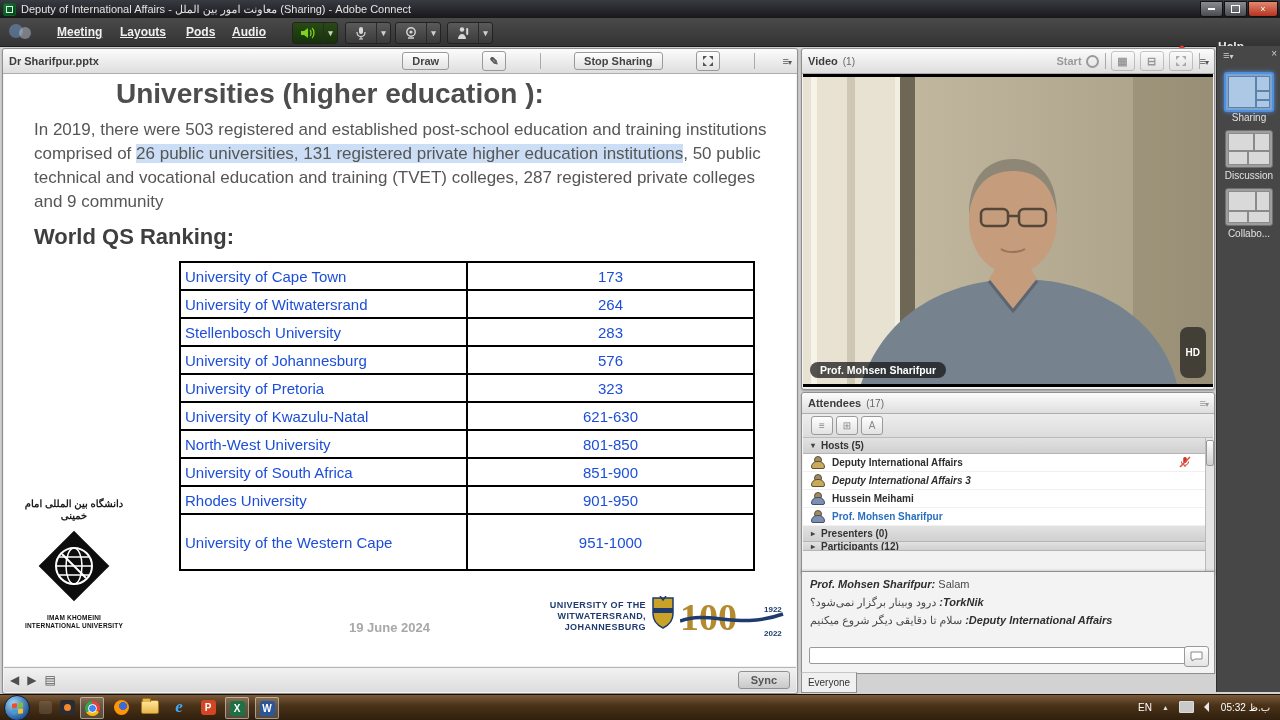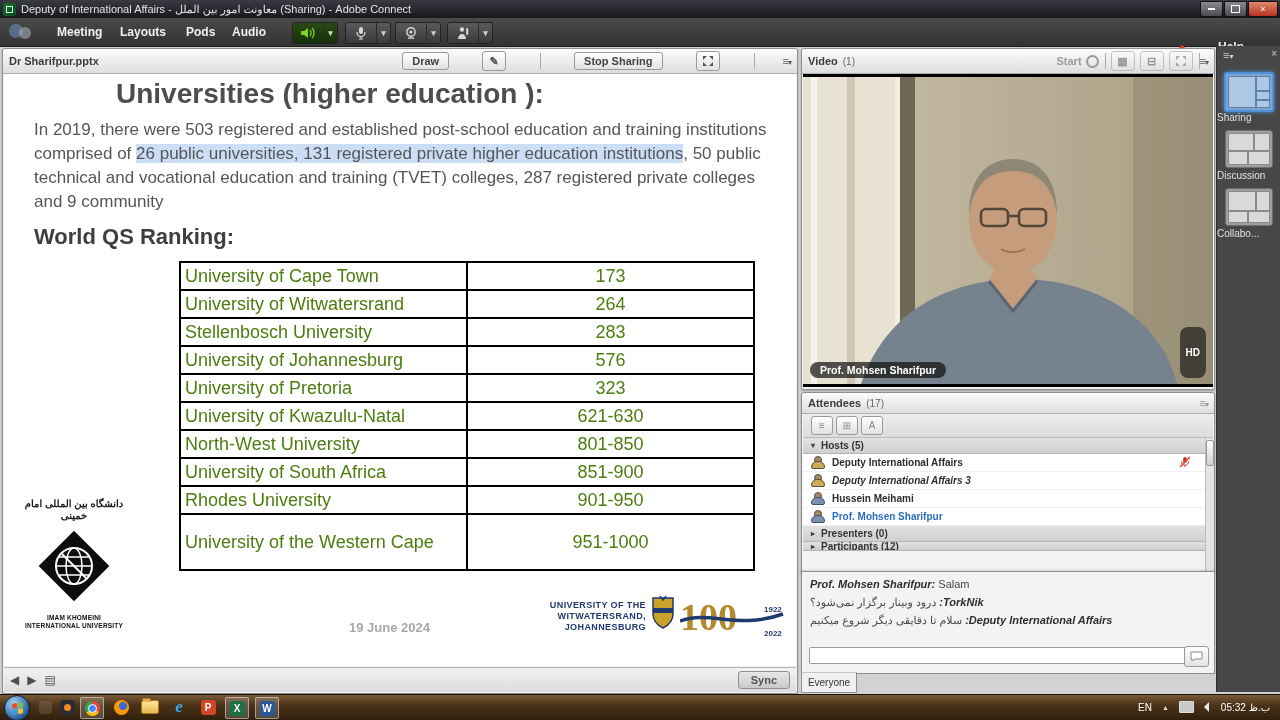--- a/index.html
+++ b/index.html
@@ -24,21 +24,21 @@
     color:#fff;font-size:9px;line-height:1;}
   .wbtn.cls{background:linear-gradient(#e4896d,#b43222);width:28px;}
   .g-min{width:7px;height:2px;background:#fff;display:inline-block;}
   .g-max{width:7px;height:6px;border:1px solid #fff;display:inline-block;}
 
   
   .menubar{left:0;top:18px;width:1280px;height:28px;background:linear-gradient(#4a4a4a,#333);
     border-bottom:1px solid #1d1d1d;color:#f0f0f0;font-size:12px;font-weight:bold;}
   .ac-logo{left:7px;top:4px;width:30px;height:19px;opacity:.8;}
   .ac-logo i{position:absolute;border-radius:50%;display:block;}
-  .menu-item{top:0;height:28px;line-height:28px;padding:0 10px;cursor:default;}
+  .menu-item{top:0;height:28px;line-height:28px;padding:0 10px;cursor:default;text-decoration:underline;}
   .audio-btn{top:4px;height:20px;border-radius:3px;border:1px solid #222;
     background:linear-gradient(#5a5a5a,#3a3a3a);display:flex;align-items:center;}
   .audio-main{width:30px;display:flex;justify-content:center;align-items:center;height:100%;}
   .audio-caret{width:13px;text-align:center;color:#cfcfcf;font-size:9px;border-left:1px solid #2a2a2a;height:100%;line-height:20px;}
   .spk-active{background:linear-gradient(#294a15,#16320a);}
   .rec-dot{color:#e03c31;font-size:13px;top:22px;}
   .help{top:22px;font-weight:bold;color:#eee;font-size:12px;}
   .bars{top:28px;display:flex;align-items:flex-end;height:12px;}
   .bars i{width:3px;margin-left:1px;background:#45b035;display:block;}
 
@@ -65,21 +65,21 @@
   .page-ico{color:#5a5a5a;font-size:12px;}
   .syncbtn{margin-left:auto;border:1px solid #909090;border-radius:3px;background:linear-gradient(#e8e8e8,#c9c9c9);
     font-size:11px;font-weight:bold;color:#555;padding:2px 12px;}
 
   
   .s-title{left:112px;top:4px;font-size:28px;font-weight:bold;color:#4d4d4d;}
   .s-para{left:30px;top:44px;width:742px;font-size:17px;line-height:24px;color:#565656;}
   .hl{background:#cbdef5;}
   .s-sub{left:30px;top:150px;font-size:22px;font-weight:bold;color:#3e3e3e;}
   .qs-table{left:175px;top:187px;width:574px;border-collapse:collapse;table-layout:fixed;
-    font-size:18px;color:#4d7c0f;}
+    font-size:15px;color:#1d4ed8;}
   .qs-table td{border:2px solid #000;padding:0 0 0 4px;height:26px;}
   .qs-table td.rk{text-align:center;padding:0;}
   .qs-table tr:last-child td{height:54px;}
   .s-date{left:345px;top:546px;font-size:13px;font-weight:bold;color:#a8a8a8;}
 
   .ikiu{left:12px;top:424px;width:116px;height:158px;text-align:center;}
   .ikiu .cal{font-size:10px;color:#1b1b1b;direction:rtl;line-height:12px;font-weight:bold;}
   .ikiu .cap{font-size:6.5px;font-weight:bold;color:#111;line-height:8px;letter-spacing:.2px;}
 
   .wits{left:530px;top:518px;width:250px;height:60px;}
@@ -139,21 +139,21 @@
 
   
   .layout-bar{left:1216px;top:46px;width:64px;height:646px;background:#474747;border-left:1px solid #2e2e2e;}
   .lb-top{position:absolute;top:3px;left:6px;color:#cfcfcf;font-size:11px;}
   .lb-x{position:absolute;top:2px;right:4px;color:#cfcfcf;font-size:10px;}
   .thumb{position:absolute;left:8px;width:46px;height:36px;background:#9e9e9e;border:1px solid #707070;
     border-radius:3px;}
   .thumb i{position:absolute;background:#d9d9d9;border:1px solid #8a8a8a;display:block;}
   .thumb.sel{background:#7fa5cd;border:2px solid #4f8fe0;box-shadow:0 0 4px #4f8fe0;left:7px;}
   .thumb.sel i{background:#adc8e4;border-color:#5c82ab;}
-  .th-lbl{position:absolute;left:0;width:64px;color:#e2e2e2;font-size:10px;}
+  .th-lbl{position:absolute;left:0;width:64px;text-align:center;color:#e2e2e2;font-size:10px;}
 
   
   .taskbar{left:0;top:694px;width:1280px;height:26px;
     background:linear-gradient(#7a5a38,#4a3218 40%,#2e1e0c);border-top:1px solid #1a1208;}
   .orb{left:4px;top:695px;width:24px;height:24px;border-radius:50%;
     background:radial-gradient(circle at 35% 30%,#9fd4f5,#2a5d9e 70%,#11304f);
     border:1px solid #0c2038;display:flex;align-items:center;justify-content:center;}
   .flag{width:11px;height:11px;display:grid;grid-template-columns:5px 5px;gap:1px;transform:skewY(-6deg);}
   .flag i{height:5px;border-radius:1px;display:block;}
   .tbi{top:697px;width:22px;height:20px;display:flex;align-items:center;justify-content:center;}

